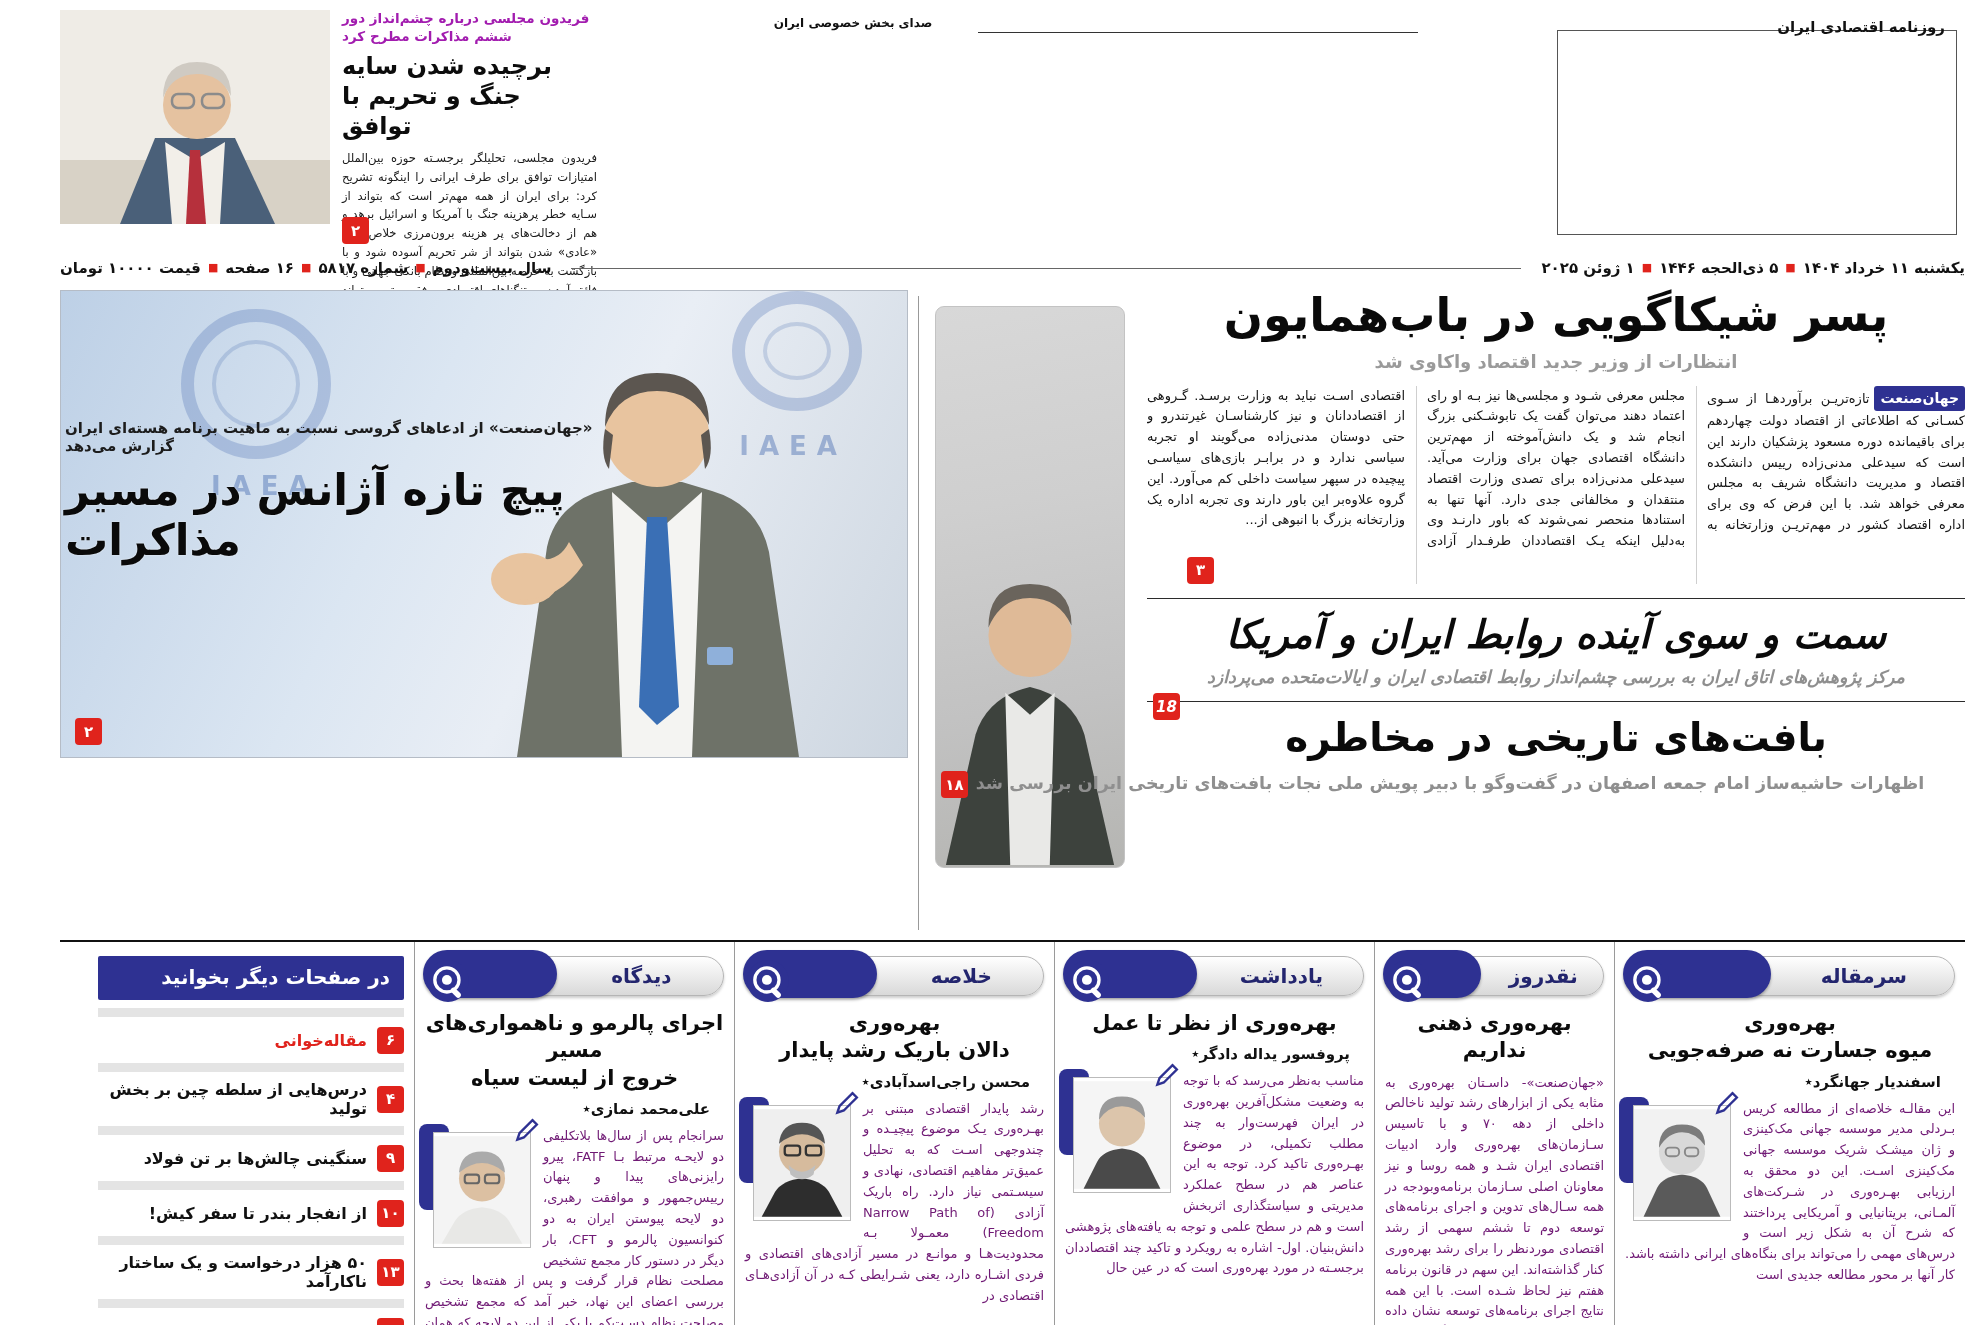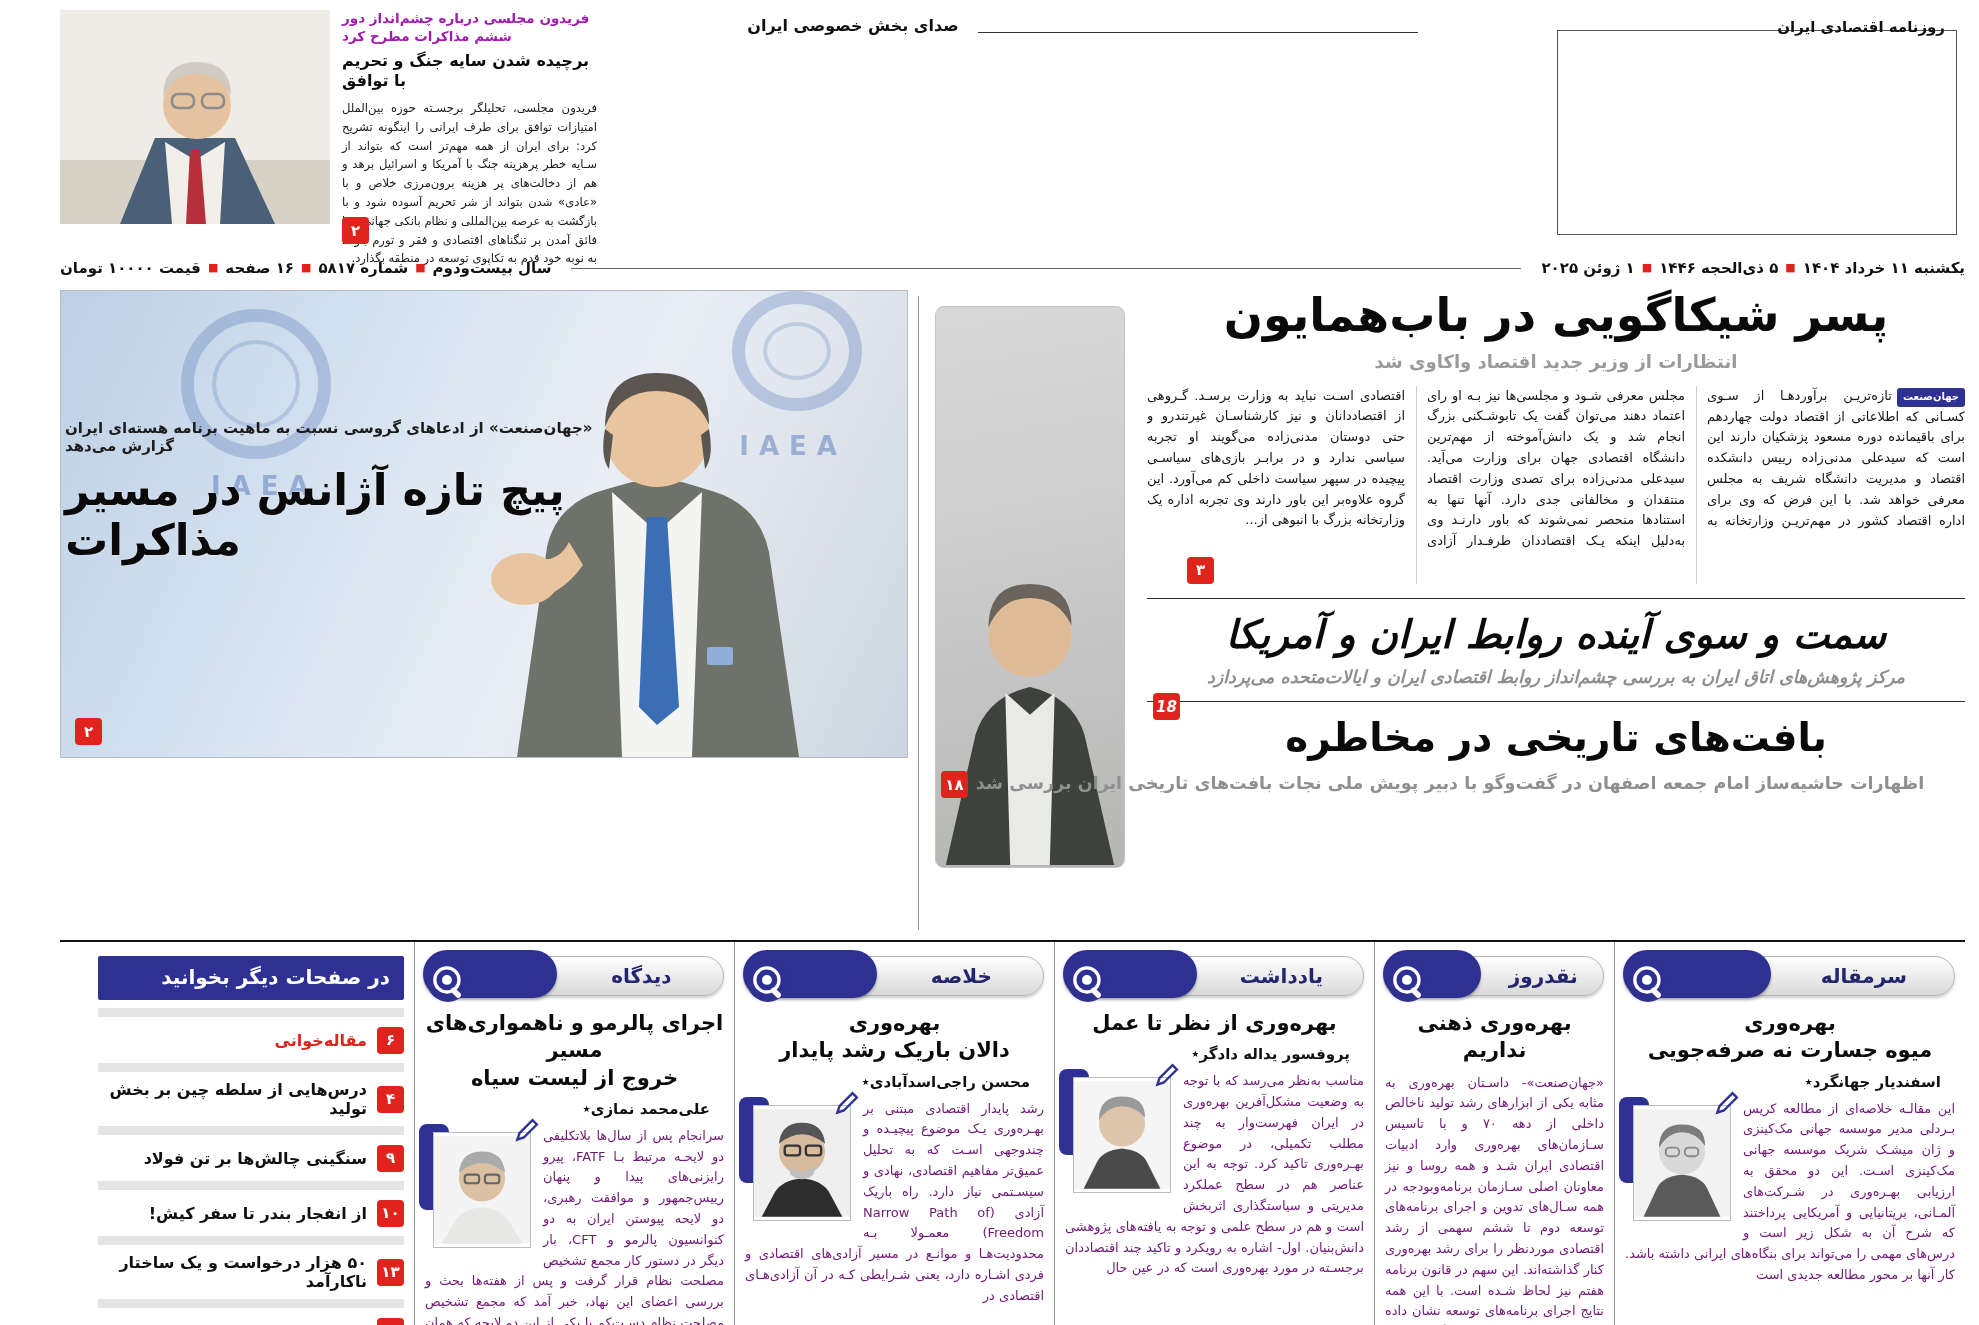--- a/index.html
+++ b/index.html
@@ -10,28 +10,28 @@
   .pbadge { background:#e0231c; color:#fff; font-weight:bold;
     display:inline-flex; align-items:center; justify-content:center;
     width:27px; height:27px; border-radius:4px; font-size:15px; flex:0 0 auto; }
 
   
   #lead-left { position:absolute; left:60px; top:10px; width:537px; height:236px; display:flex; flex-direction:row-reverse; gap:12px; }
   .lead-photo { flex:0 0 270px; height:214px; position:relative; background:linear-gradient(160deg,#f4f1ec,#e7e3da); overflow:hidden; }
   .lead-photo svg { width:100%; height:100%; display:block; }
   .lead-text { flex:1; position:relative; }
   .kicker { color:#a21caf; font-size:13.5px; font-weight:bold; text-align:left; line-height:1.3; }
-  .lead-head { color:#0c0c0c; font-size:16px; font-weight:bold; text-align:left; line-height:1.25; margin-top:6px; }
+  .lead-head { color:#0c0c0c; font-size:24px; font-weight:bold; text-align:left; line-height:1.25; margin-top:6px; }
   .lead-body { font-size:11.6px; line-height:1.62; text-align:justify; margin-top:8px; color:#1a1a1a; }
   .lead-badge { position:absolute; left:0; bottom:2px; }
 
   
   #masthead { position:absolute; left:600px; top:8px; width:1365px; height:240px; }
   .mh-frame { position:absolute; right:8px; top:22px; width:400px; height:205px; border:1.5px solid #555; }
-  .mh-tagline { position:absolute; left:138px; top:8px; width:230px; text-align:center; font-weight:bold; font-size:16px; color:#111; }
+  .mh-tagline { position:absolute; left:138px; top:8px; width:230px; text-align:center; font-weight:bold; font-size:12px; color:#111; }
   .mh-tagline-line { position:absolute; left:378px; top:24px; width:440px; border-top:1.6px solid #333; }
   .mh-papertype { position:absolute; right:20px; top:10px; font-weight:bold; font-size:15px; color:#111; }
   .logo-block { position:absolute; left:6px; right:2px; top:40px; bottom:14px;
     background:#2e3192; border:3px solid #15173f; border-radius:8px;
     display:flex; align-items:center; justify-content:center; overflow:hidden; }
   .logo-text { color:#fff; font-weight:bold; font-size:128px; line-height:1;
     text-shadow:0 0 3px #000, 2px 2px 0 #10123a; letter-spacing:1px; white-space:nowrap; }
 
   
   #date-row { position:absolute; left:60px; top:252px; width:1905px; height:32px;
@@ -60,21 +60,21 @@
   #right-block { position:absolute; left:935px; top:288px; width:1030px; height:648px; }
   .minister-photo { position:absolute; left:0; top:18px; width:190px; height:562px;
     border:1px solid #c3c3c3; border-radius:9px; overflow:hidden;
     background:linear-gradient(170deg,#d8d8d8 0%,#cfcfcf 35%,#c2c2c2 70%,#b5b5b2 100%); }
   .minister-photo svg { width:100%; height:100%; display:block; }
   .art1 { position:relative; margin-left:212px; }
   .art1-head { font-size:46px; font-weight:bold; color:#0a0a0a; text-align:center; line-height:1.1; padding-top:2px; }
   .art1-sub { font-size:18px; font-weight:bold; color:#9a9a9a; text-align:center; margin-top:10px; }
   .art1-body { margin-top:14px; height:198px; overflow:hidden; font-size:13px; line-height:1.6; text-align:justify;
     column-count:3; column-gap:22px; column-rule:1px solid #cfcfcf; color:#151515; }
-  .src-tag { display:inline-block; background:#2e3192; color:#fff; font-size:10px; font-weight:bold;
+  .src-tag { display:inline-block; background:#2e3192; color:#fff; font-size:14px; font-weight:bold;
     padding:1px 6px 2px; border-radius:3px; margin-left:5px; }
   .art1-badge { position:absolute; left:40px; bottom:0; }
   .rb-rule { border:none; border-top:1.6px solid #2b2b2b; margin:14px 0 0 212px; }
   .art2 { position:relative; margin-left:212px; text-align:center;font-style:italic; }
   .art2-head, .art3-head { font-size:39px; font-weight:bold; color:#0a0a0a; line-height:1.15; margin-top:14px; }
   .art-sub-row { position:relative; margin-top:10px; }
   .art-sub { font-size:17.5px; font-weight:bold; color:#8f8f8f; text-align:center; }
   .sub-badge { position:absolute; left:6px; top:26px; }
   .art3 { position:relative; text-align:center; }
   .art3-head { margin-left:212px; }

